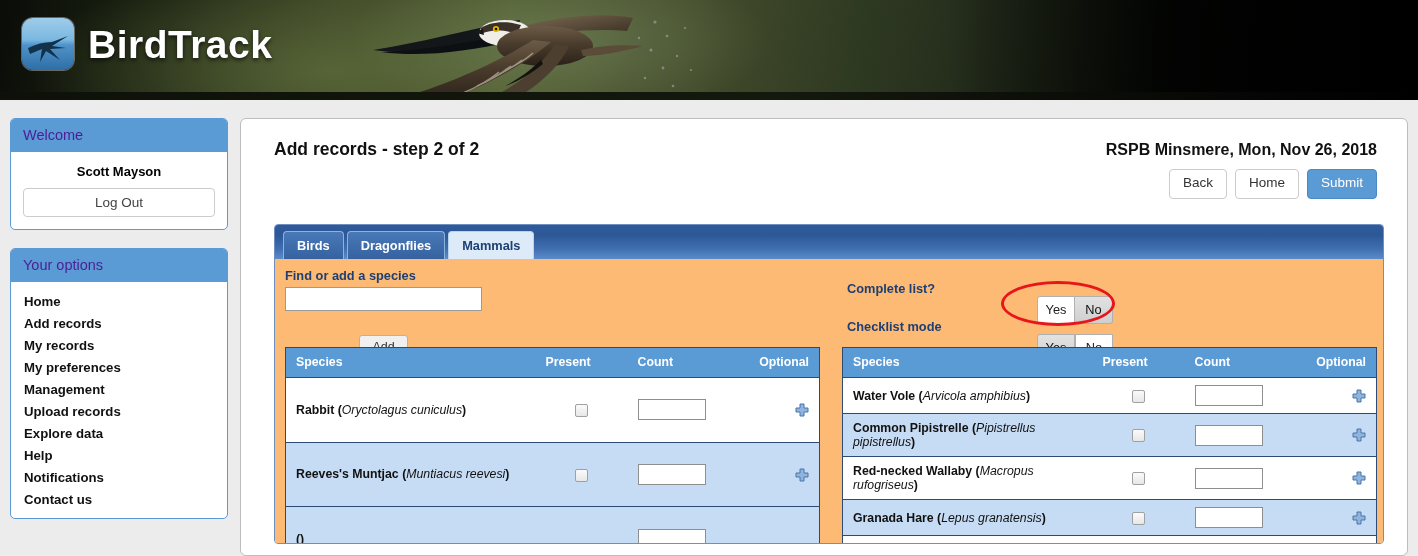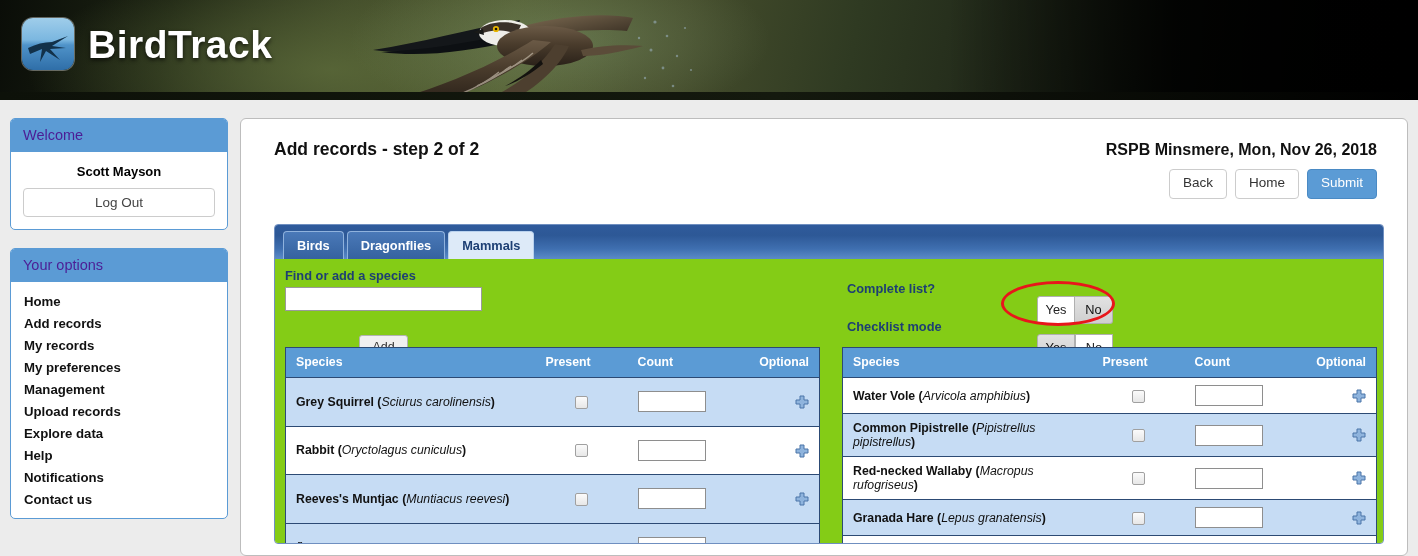--- a/index.html
+++ b/index.html
@@ -135,21 +135,21 @@
     color: #fff; border-radius: 4px 4px 0 0;
     background: linear-gradient(180deg, #4a79b8 0%, #35629f 100%);
     border: 1px solid #8fb2dd; border-bottom: none;
     cursor: pointer; line-height: 1.35;
   }
   .tab.active {
     background: #ddeaf8; color: #1d3f73;
     border-color: #b9d2ee;
   }
   .tabpanel {
-    height: 286px; background: #84cc16; padding: 12px 12px 0;
+    height: 286px; background: #fdba74; padding: 12px 12px 0;
     position: relative;
   }
 
   .find-label {
     position: absolute; left: 10px; top: 9px;
     font-size: 12.8px; font-weight: bold; color: #1d3f73;
   }
   .find-row {
     position: absolute; left: 10px; top: 28px;
     display: flex; align-items: center; gap: 24px; flex-direction: column;
@@ -395,30 +395,20 @@
             </colgroup>
             <thead>
               <tr>
                 <th>Species</th>
                 <th class="c-present">Present</th>
                 <th class="c-count">Count</th>
                 <th class="c-opt">Optional</th>
               </tr>
             </thead>
             <tbody>
-              <tr class="alt">
-                <td class="sp-name"><span>Grey Squirrel</span> (<i>Sciurus carolinensis</i>)</td>
-                <td class="cell-center"><span class="chk"></span></td>
-                <td><input class="count-input" type="text" value="" style=""></td>
-                <td class="cell-right">
-                  <svg class="plus-icon" width="14" height="14" viewBox="0 0 14 14">
-                      <path d="M5,1 H9 V5 H13 V9 H9 V13 H5 V9 H1 V5 H5 Z" fill="#8fb4dd" stroke="#4a74a8" stroke-width="1"></path>
-                    </svg>
-                </td>
-              </tr>
               <tr>
                 <td class="sp-name"><span>Rabbit</span> (<i>Oryctolagus cuniculus</i>)</td>
                 <td class="cell-center"><span class="chk"></span></td>
                 <td><input class="count-input" type="text" value="" style=""></td>
                 <td class="cell-right">
                   <svg class="plus-icon" width="14" height="14" viewBox="0 0 14 14">
                       <path d="M5,1 H9 V5 H13 V9 H9 V13 H5 V9 H1 V5 H5 Z" fill="#8fb4dd" stroke="#4a74a8" stroke-width="1"></path>
                     </svg>
                 </td>
               </tr>

